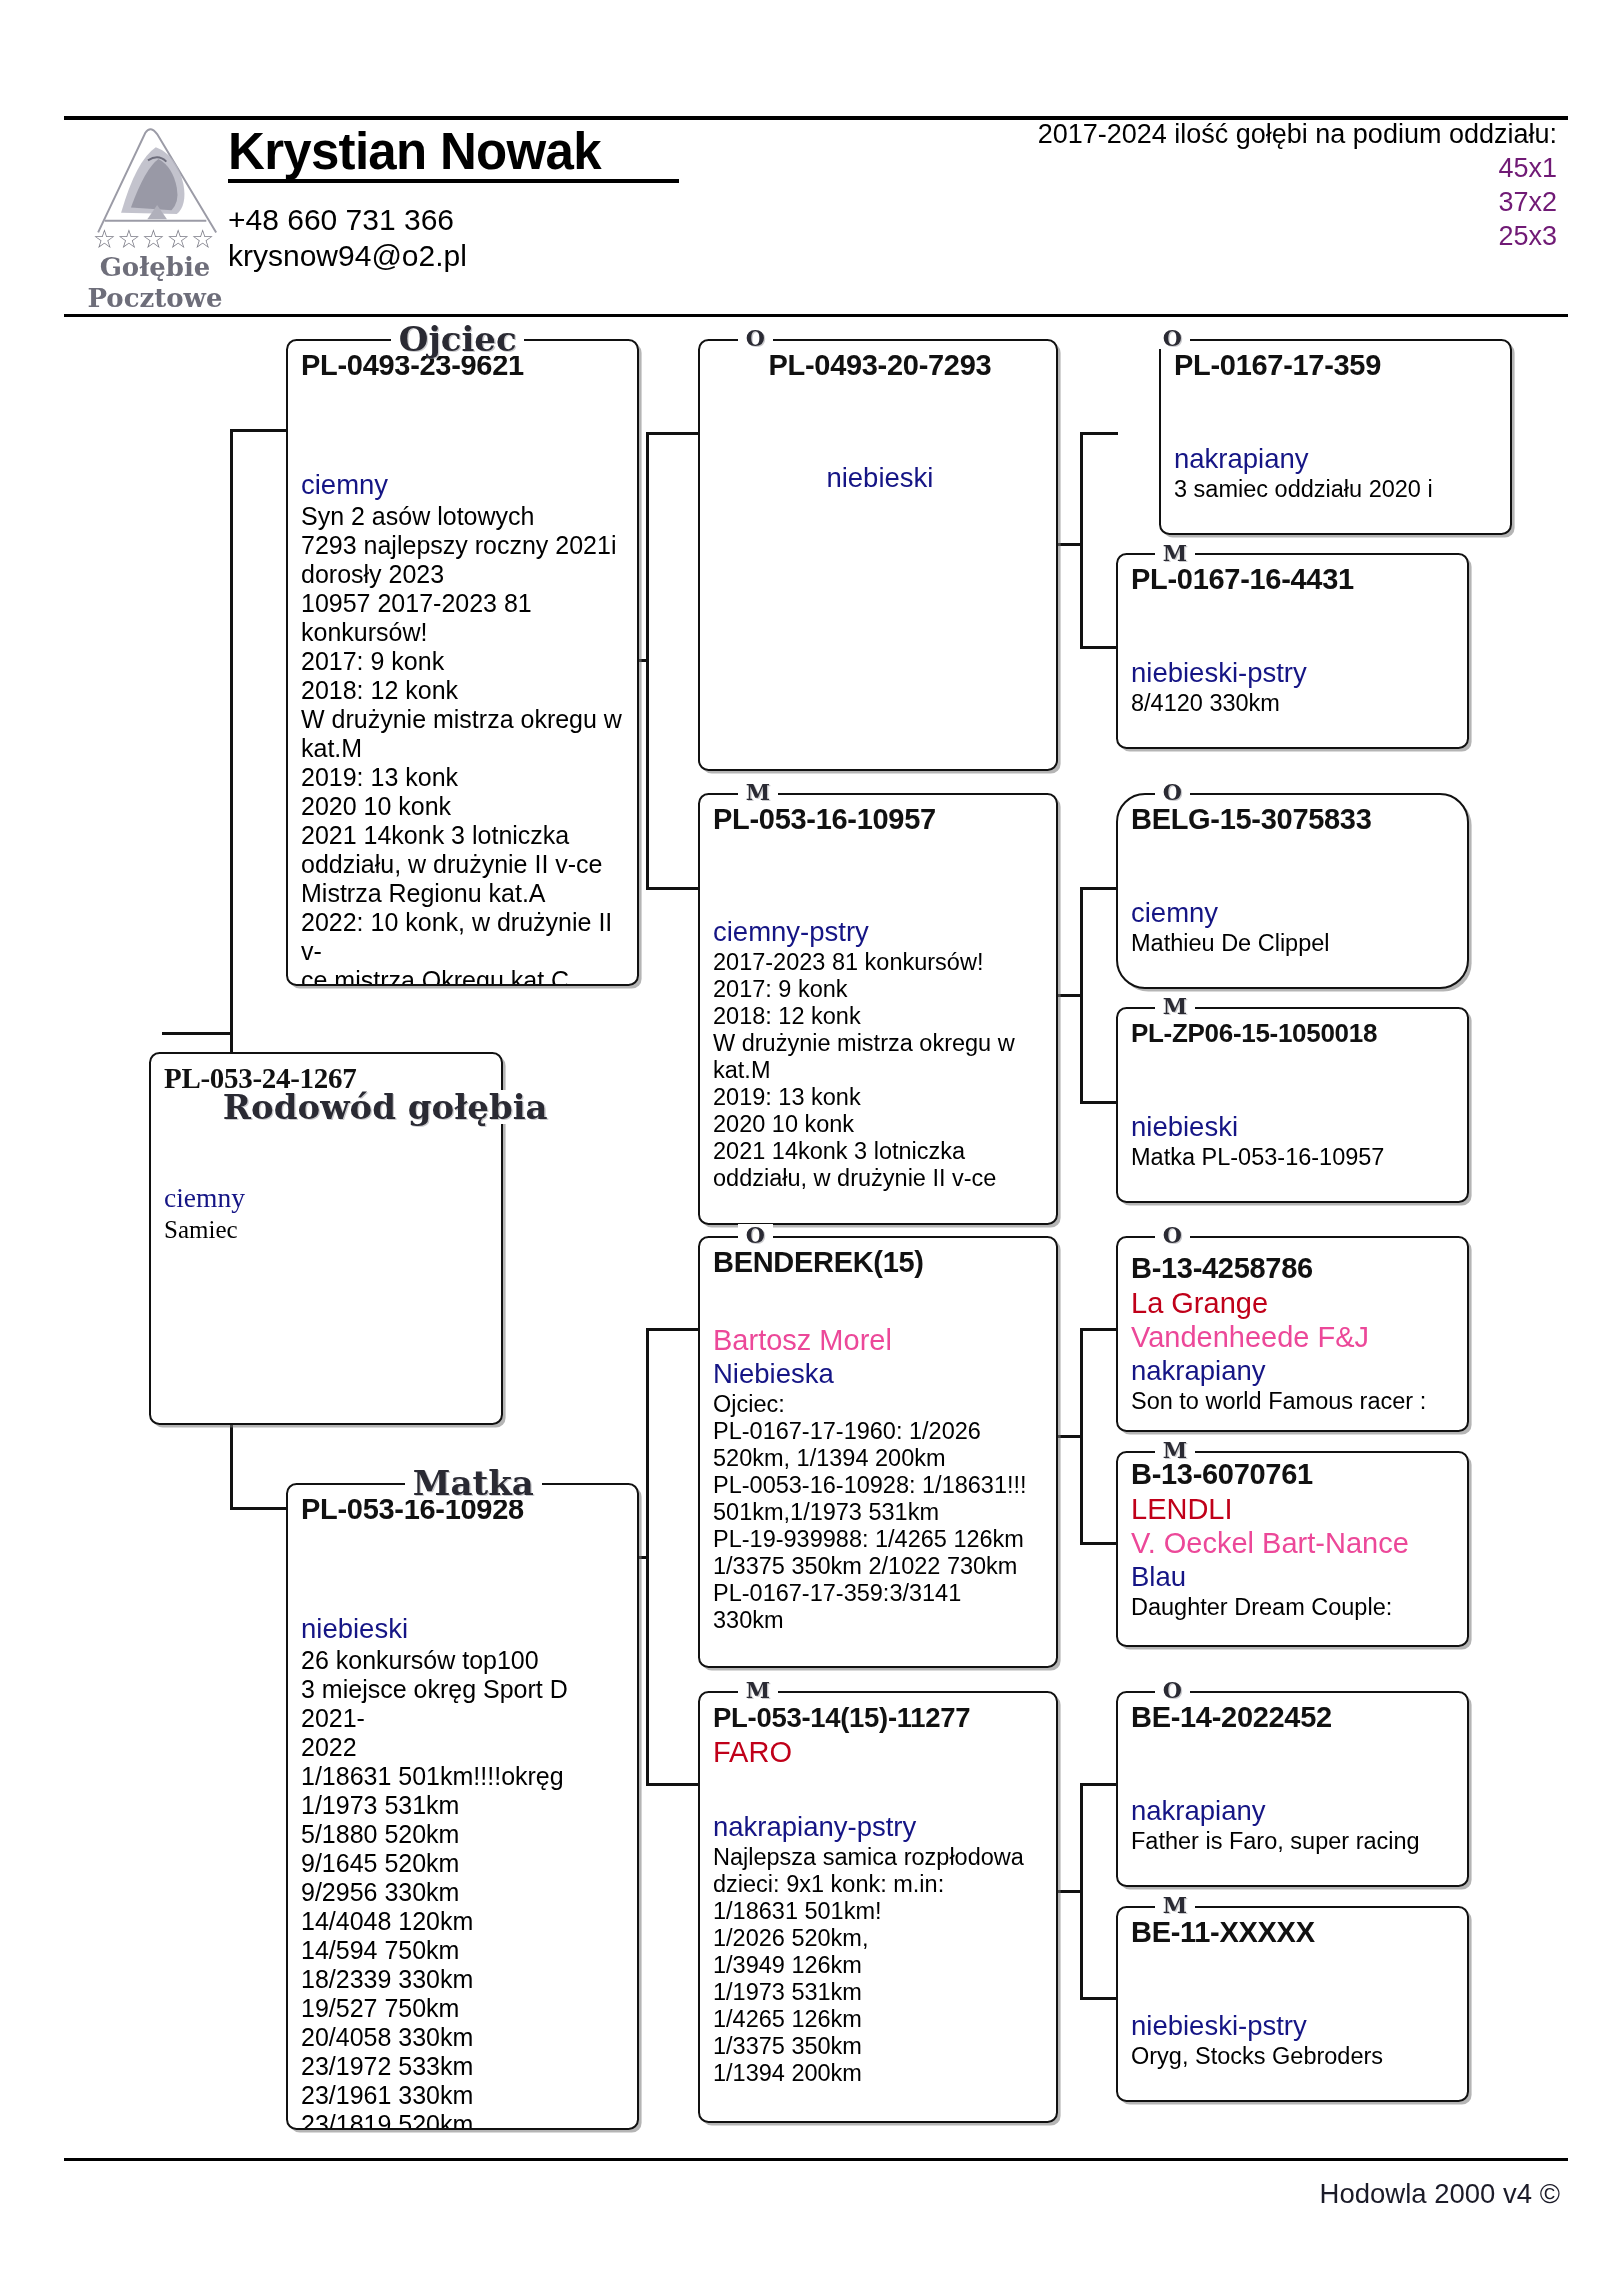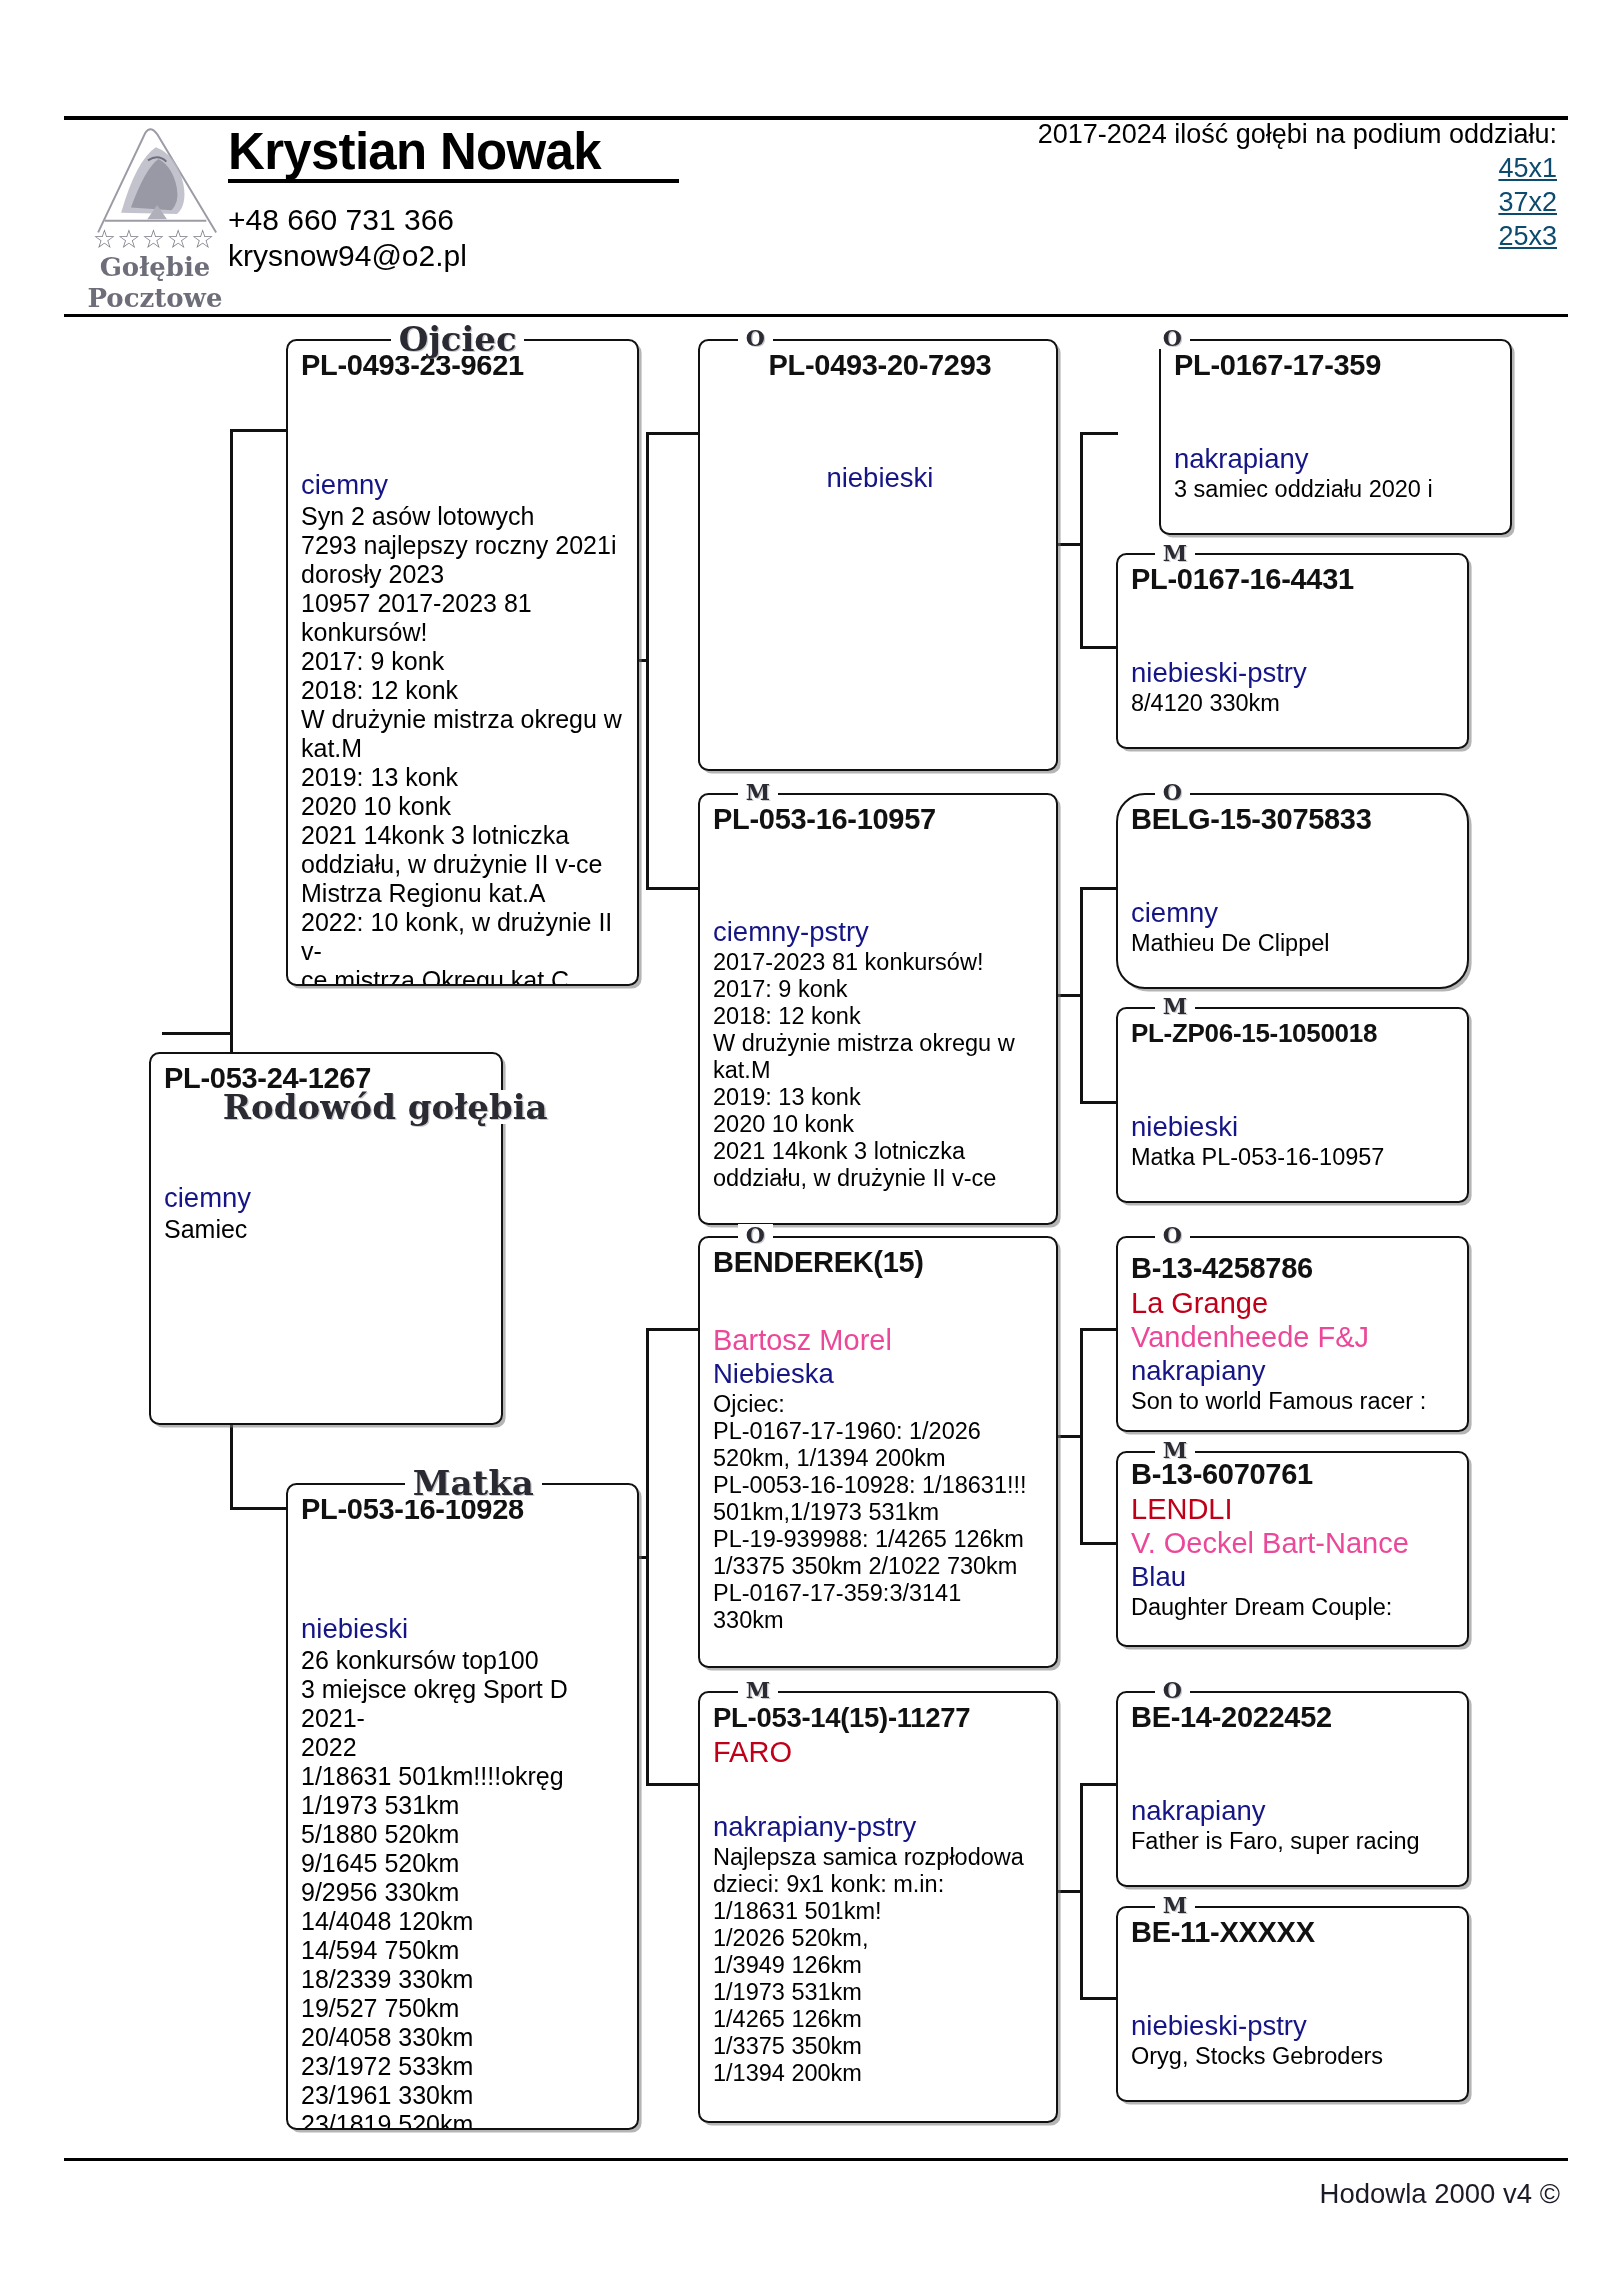--- a/index.html
+++ b/index.html
@@ -27,21 +27,21 @@
   #logo .l2{top:162px;}
 
   #breeder-name{position:absolute;left:228px;top:122px;font-size:51px;
       font-weight:bold;letter-spacing:-0.7px;color:#000;white-space:nowrap;}
   #name-underline{position:absolute;left:228px;top:179px;width:451px;height:3.9px;background:#000;}
   #phone{position:absolute;left:228px;top:203px;font-size:30px;color:#000;white-space:nowrap;}
   #email{position:absolute;left:228px;top:239px;font-size:30px;color:#000;white-space:nowrap;}
 
   #podium{position:absolute;left:844px;top:118px;width:713px;text-align:right;}
   #podium .hl{font-size:27px;color:#000;line-height:33px;}
-  #podium .v{font-size:27px;color:#0c4a6e;line-height:34px;text-decoration:underline;}
+  #podium .v{font-size:27px;color:#701a75;line-height:34px;}
 
   
   #footer{position:absolute;left:844px;top:2178px;width:716px;text-align:right;
       font-size:27.5px;color:#1b1b28;}
 
   
   .box{position:absolute;box-sizing:border-box;background:#fff;
        border:2px solid #111;border-radius:10.5px;
        box-shadow:3.3px 3.3px 0 -0.7px rgba(120,120,120,.55);overflow:hidden;}
   .box .inner{position:absolute;left:0;top:0;right:0;bottom:0;padding:6.5px 9.2px 0 13px;}
@@ -155,21 +155,21 @@
 2020 10 konk
 2021 14konk 3 lotniczka
 oddziału, w drużynie II v-ce
 Mistrza Regionu kat.A
 2022: 10 konk, w drużynie II v-
 ce mistrza Okręgu kat.C</div>
     </div>
   </div>
   <div class="cap big" style="left:391px;top:322px;">Ojciec</div>
 
-  <div class="box" style="left:149px;top:1052px;width:354px;height:373px;">
+  <div class="box" style="left:149px;top:1052px;width:354px;height:373px;font-family:Liberation Serif, serif;">
     <div class="inner">
       <div class="ring">PL-053-24-1267</div>
       <div style="height:85px"></div>
       <div class="colour">ciemny</div>
       <div class="notes lg">Samiec</div>
     </div>
   </div>
   <div class="cap big" style="left:195px;top:1090px;margin-left:20px;">Rodowód gołębia</div>
 
   <div class="box" style="left:286px;top:1483px;width:353px;height:647px;">

